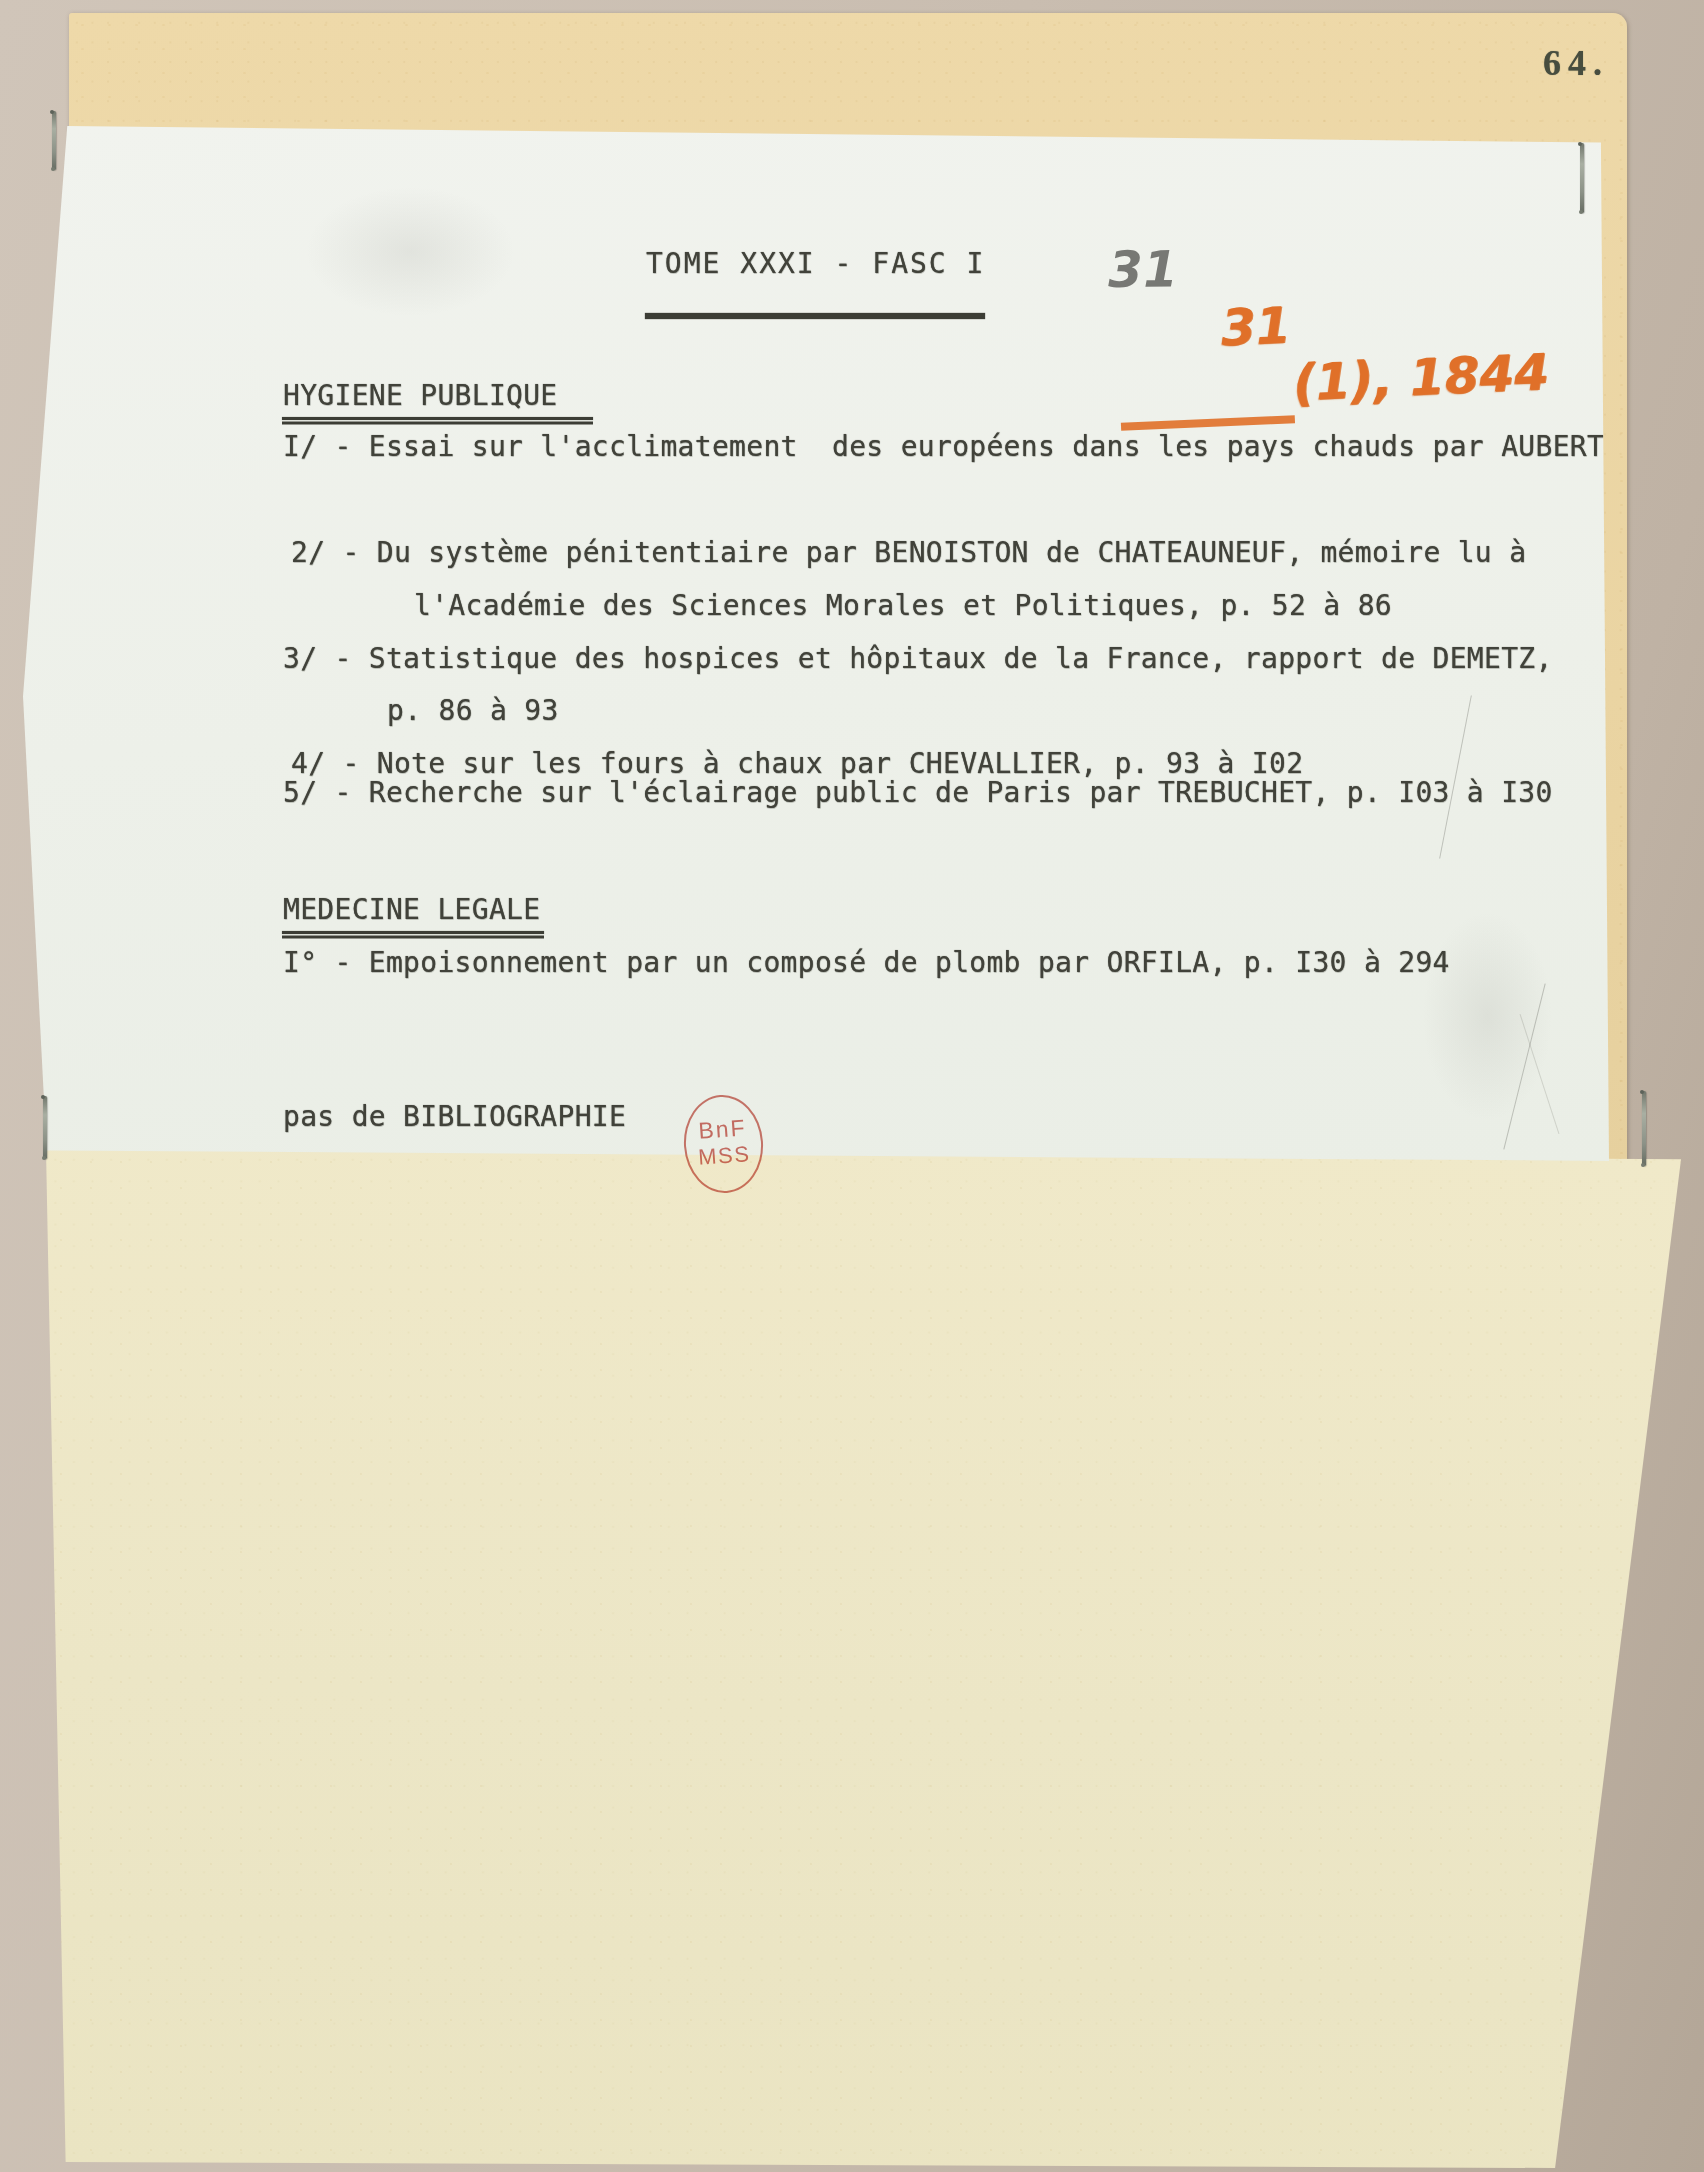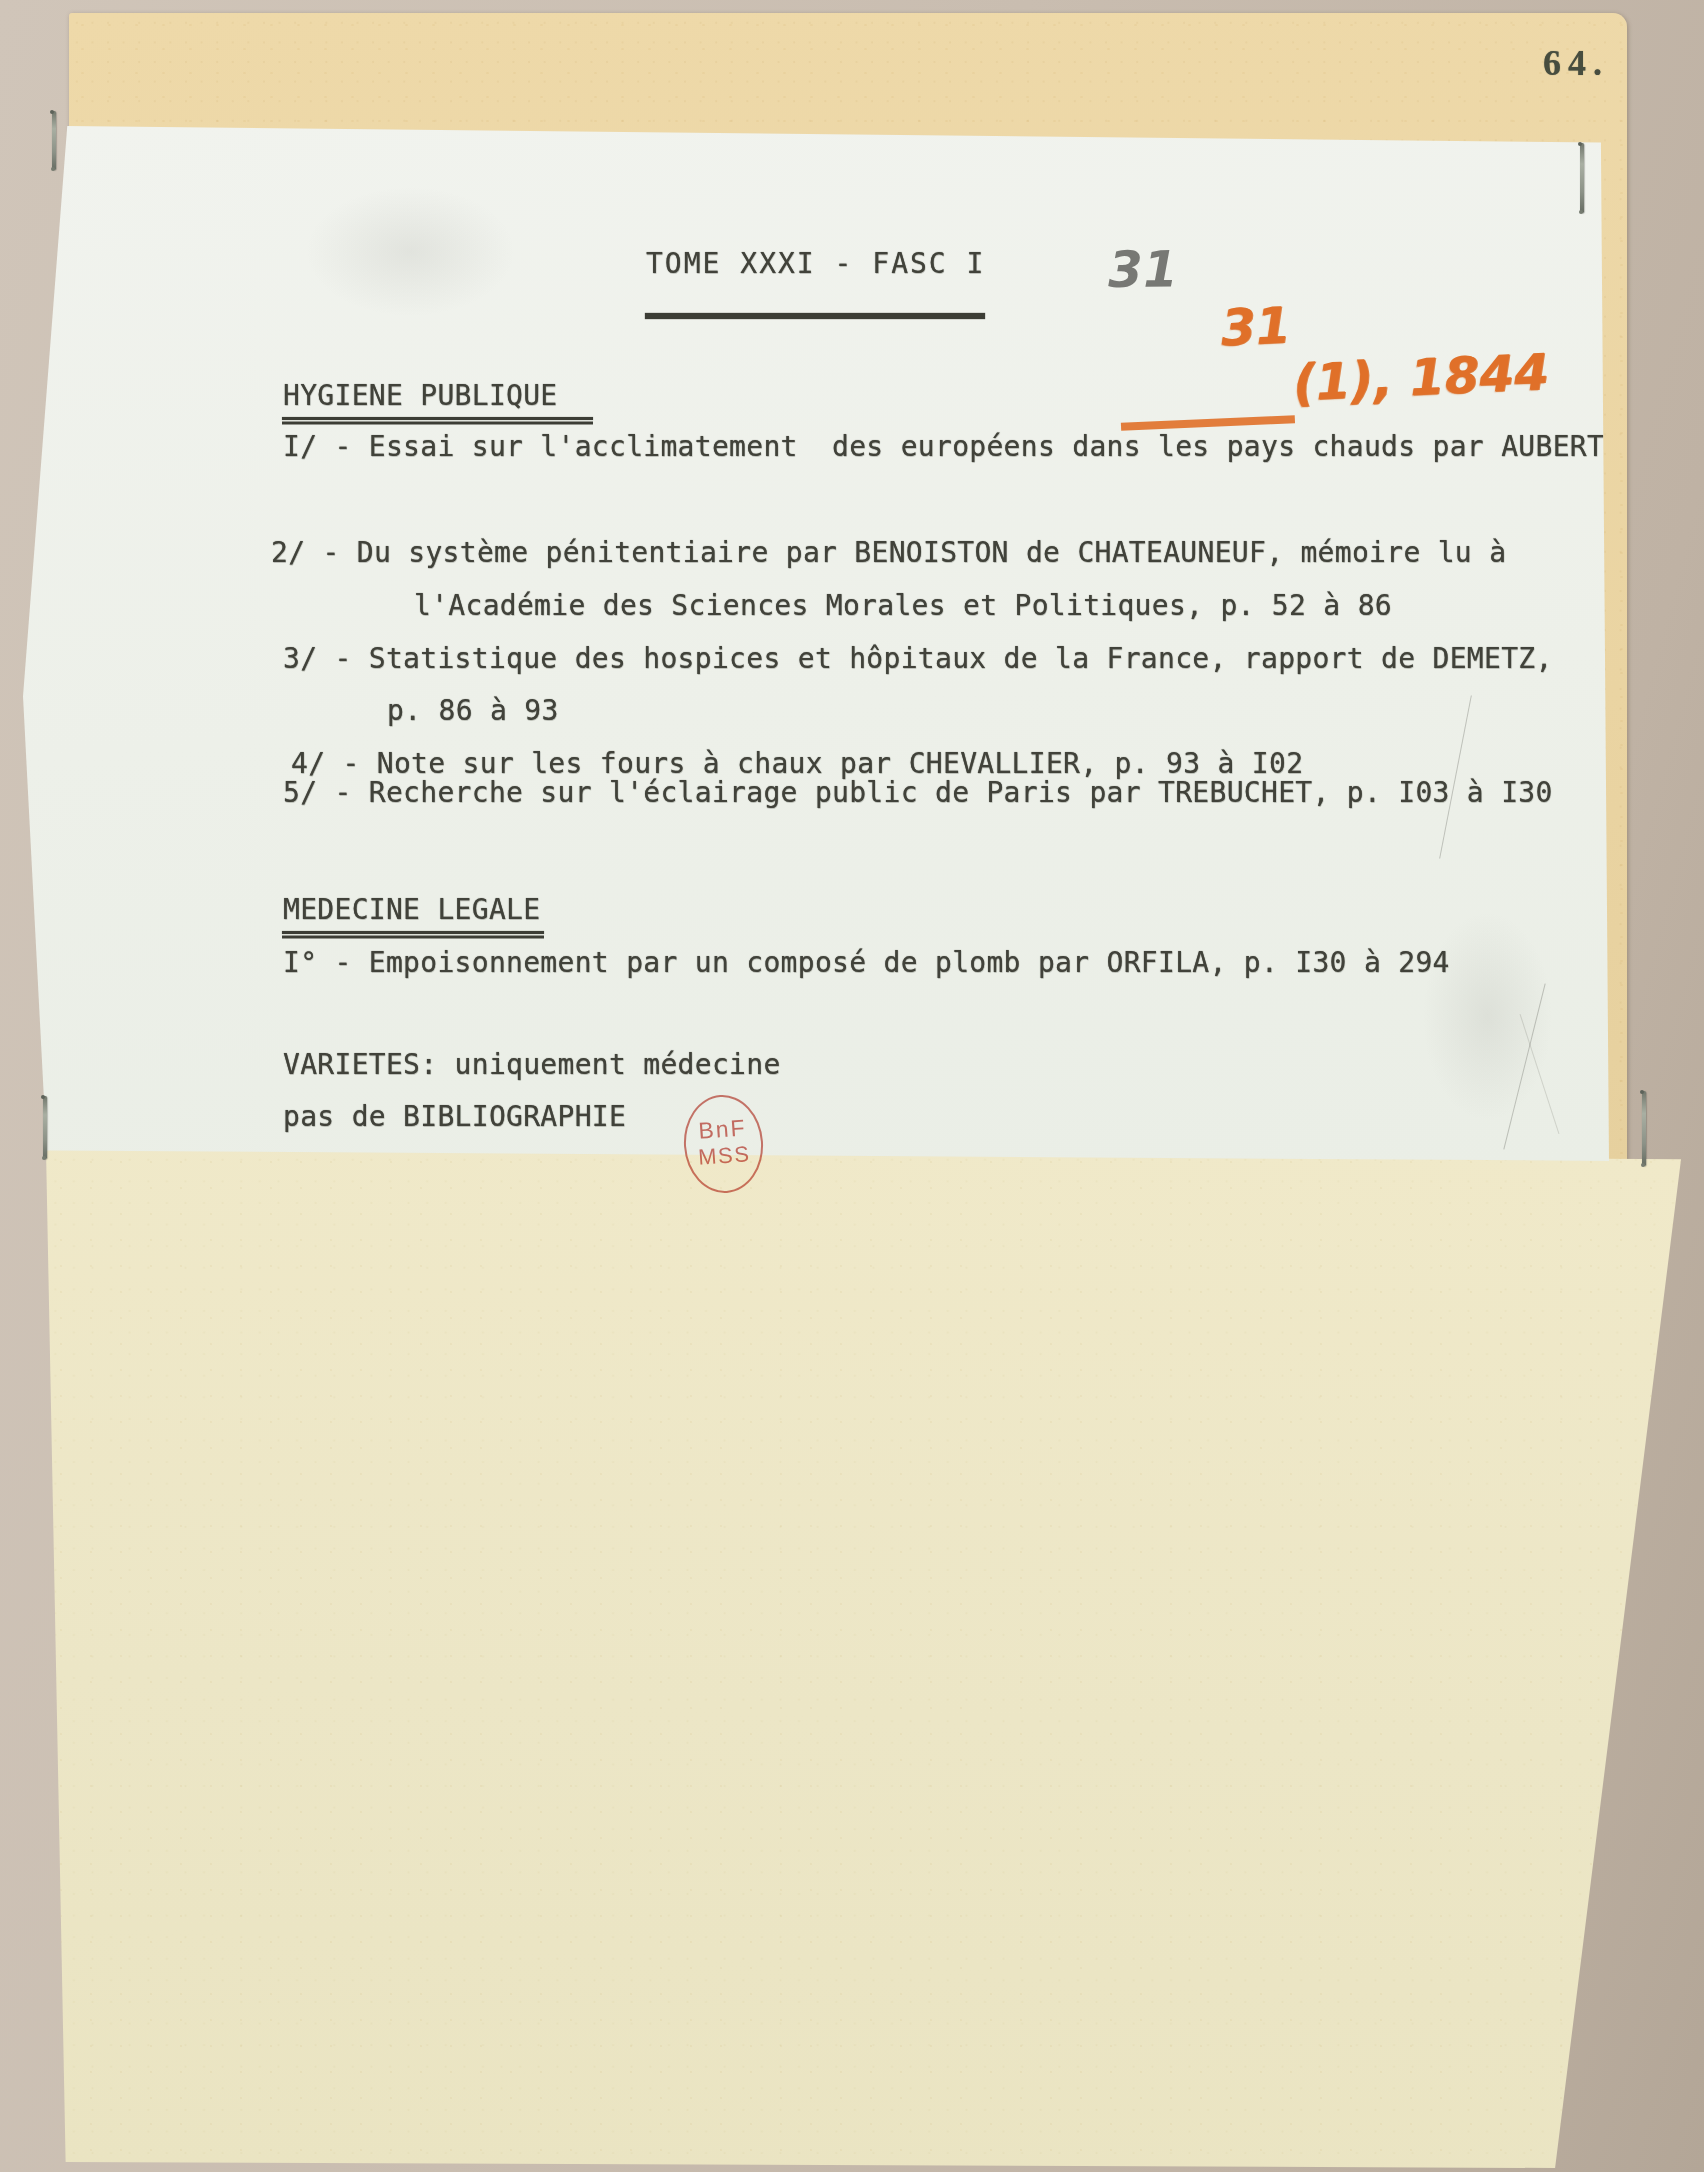--- a/index.html
+++ b/index.html
@@ -98,36 +98,35 @@
   </div>
 
   <div class="typeline" style="left:623px;top:121px;letter-spacing:2px;">TOME XXXI - FASC I</div>
   <div class="rule" style="left:622px;top:187px;width:340px;height:5.5px;"></div>
 
   <div class="typeline" style="left:260px;top:253px;">HYGIENE PUBLIQUE</div>
   <div class="rule" style="left:259px;top:291px;width:311px;height:3px;box-shadow:0 4.5px 0 0 #3c3d35,0 0 1px rgba(50,50,42,0.8);"></div>
 
   <div class="typeline" style="left:260px;top:304px;">I/ - Essai sur l'acclimatement  des européens dans les pays chauds par AUBERT-</div>
 
-  <div class="typeline" style="left:248px;top:410px;">2/ - Du système pénitentiaire par BENOISTON de CHATEAUNEUF, mémoire lu à</div>
+  <div class="typeline" style="left:268px;top:410px;">2/ - Du système pénitentiaire par BENOISTON de CHATEAUNEUF, mémoire lu à</div>
   <div class="typeline" style="left:364px;top:463px;margin-left:27px;">l'Académie des Sciences Morales et Politiques, p. 52 à 86</div>
 
   <div class="typeline" style="left:260px;top:516px;">3/ - Statistique des hospices et hôpitaux de la France, rapport de DEMETZ,</div>
   <div class="typeline" style="left:364px;top:568px;">p. 86 à 93</div>
 
   <div class="typeline" style="left:260px;top:621px;margin-left:8px;">4/ - Note sur les fours à chaux par CHEVALLIER, p. 93 à I02</div>
 
   <div class="typeline" style="left:260px;top:650px;">5/ - Recherche sur l'éclairage public de Paris par TREBUCHET, p. I03 à I30</div>
 
   <div class="typeline" style="left:260px;top:767px;">MEDECINE LEGALE</div>
   <div class="rule" style="left:259px;top:805px;width:262px;height:3px;box-shadow:0 4.5px 0 0 #3c3d35,0 0 1px rgba(50,50,42,0.8);"></div>
 
   <div class="typeline" style="left:260px;top:820px;">I° - Empoisonnement par un composé de plomb par ORFILA, p. I30 à 294</div>
 
-  <div class="typeline" style="left:260px;top:922px;">VARIETES: uniquement médecine</div>
   <div class="typeline" style="left:260px;top:974px;">pas de BIBLIOGRAPHIE</div>
 </div>
 
 <div class="stamp">
   <div class="l1">BnF</div>
   <div class="l2">MSS</div>
 </div>
 
 <div class="staple" style="left:52px;top:111px;height:59px;"></div>
 <div class="staple" style="left:1580px;top:143px;height:70px;"></div>

